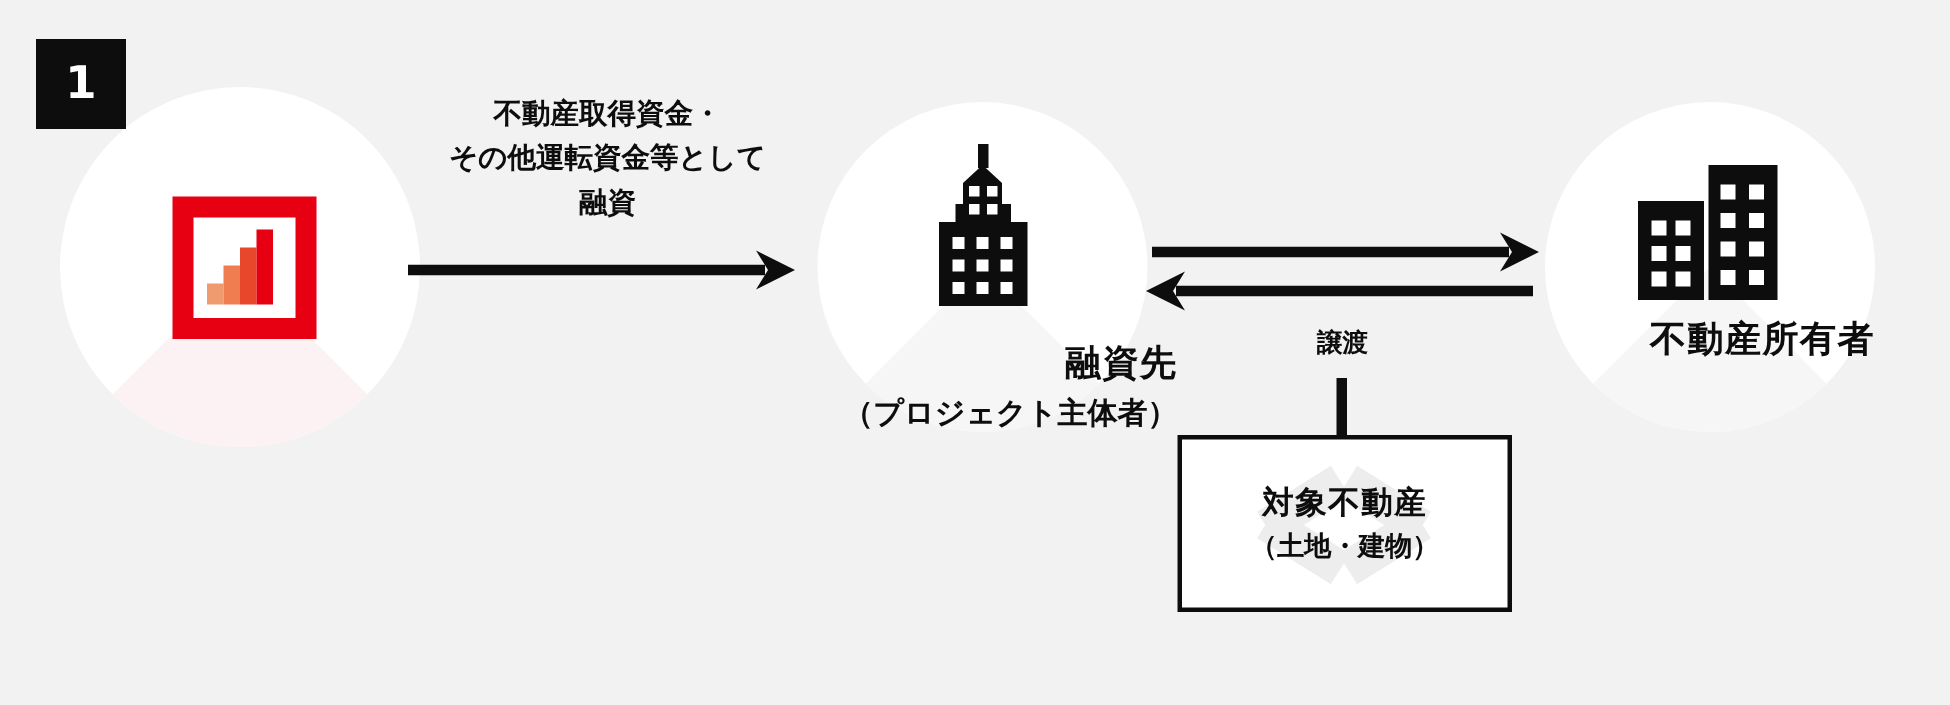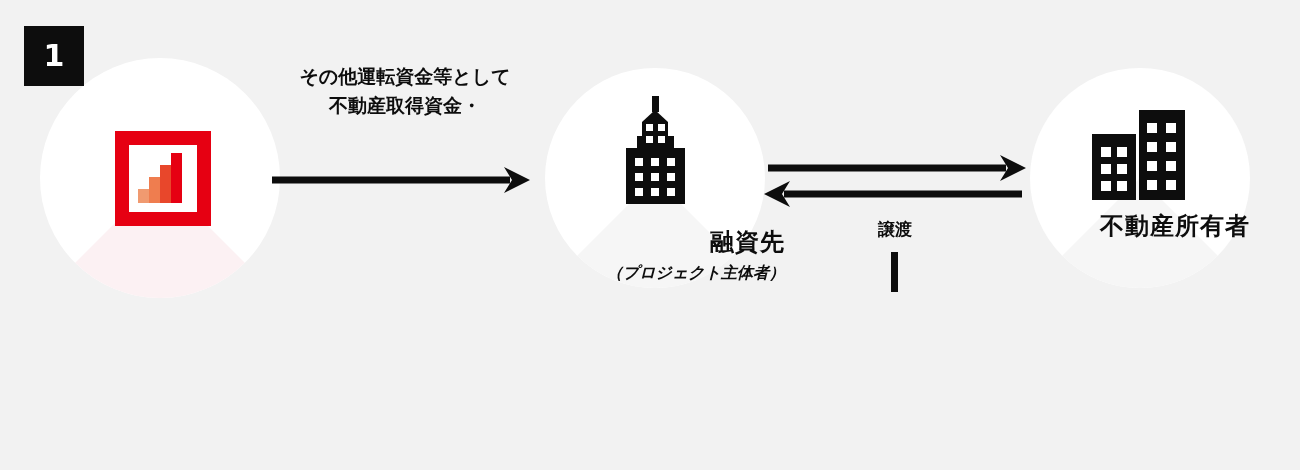--- a/index.html
+++ b/index.html
@@ -101,26 +101,25 @@
     z-index: 25;
     line-height: 1.35;
   }
   .cap .main {
     font-size: 24px;
     font-weight: bold;
     letter-spacing: 1px;
     white-space: nowrap;
   }
   .cap .sub {
-    font-size: 16px;
+    font-size: 20px;
     font-weight: bold;
     letter-spacing: 0px;
     white-space: nowrap;
     margin-top: 4px;
-    font-style: italic;
   }
   .cap-mid   { left: 525px;  top: 226px; width: 260px; }
   .cap-right { left: 1030px; top: 210px; width: 220px; }
 
   
   .arrow-label {
     position: absolute;
     text-align: center;
     font-weight: bold;
     z-index: 25;
@@ -206,22 +205,23 @@
       <div class="chart-bars">
         <i style="height:14px;background:#f09a70;"></i>
         <i style="height:26px;background:#ef7d4f;"></i>
         <i style="height:38px;background:#e8472b;"></i>
         <i style="height:50px;background:#e60012;"></i>
       </div>
     </div>
   </div>
 
   <div class="arrow-label lbl-loan">
+    <div>不動産取得資金・</div>
     <div>その他運転資金等として</div>
-    <div>不動産取得資金・</div>
+    <div>融資</div>
   </div>
   <svg class="arrow-svg arw-loan" width="258" height="32" viewBox="0 0 258 32">
     <line x1="0" y1="16" x2="238" y2="16" stroke="#0d0d0d" stroke-width="7"></line>
     <path d="M 232 3 L 258 16 L 232 29 L 240 16 Z" fill="#0d0d0d"></path>
   </svg>
 
   <div class="circle circle2 c-gray">
     <div class="longshadow"></div>
   </div>
   <svg class="bldg-icon bldg-mid" viewBox="0 0 86 108">
@@ -280,14 +280,26 @@
     <rect x="55" y="70" width="10" height="10" fill="#ffffff"></rect>
     <rect x="74" y="70" width="10" height="10" fill="#ffffff"></rect>
   </svg>
   <div class="cap cap-right">
     <div class="main">不動産所有者</div>
   </div>
 
   <div class="arrow-label lbl-trans">譲渡</div>
   <div class="connector"></div>
 
+  <div class="prop-box">
+    <svg class="wm" width="150" height="110" viewBox="0 0 150 110">
+      <g fill="#ededed">
+        <rect x="18" y="30" width="58" height="24" transform="rotate(-32 47 42)"></rect>
+        <rect x="72" y="30" width="58" height="24" transform="rotate(32 101 42)"></rect>
+        <rect x="18" y="58" width="58" height="24" transform="rotate(32 47 70)"></rect>
+        <rect x="72" y="58" width="58" height="24" transform="rotate(-32 101 70)"></rect>
+      </g>
+    </svg>
+    <div class="t1">対象不動産</div>
+    <div class="t2">（土地・建物）</div>
+  </div>
 
 </div>
 
 </body></html>

